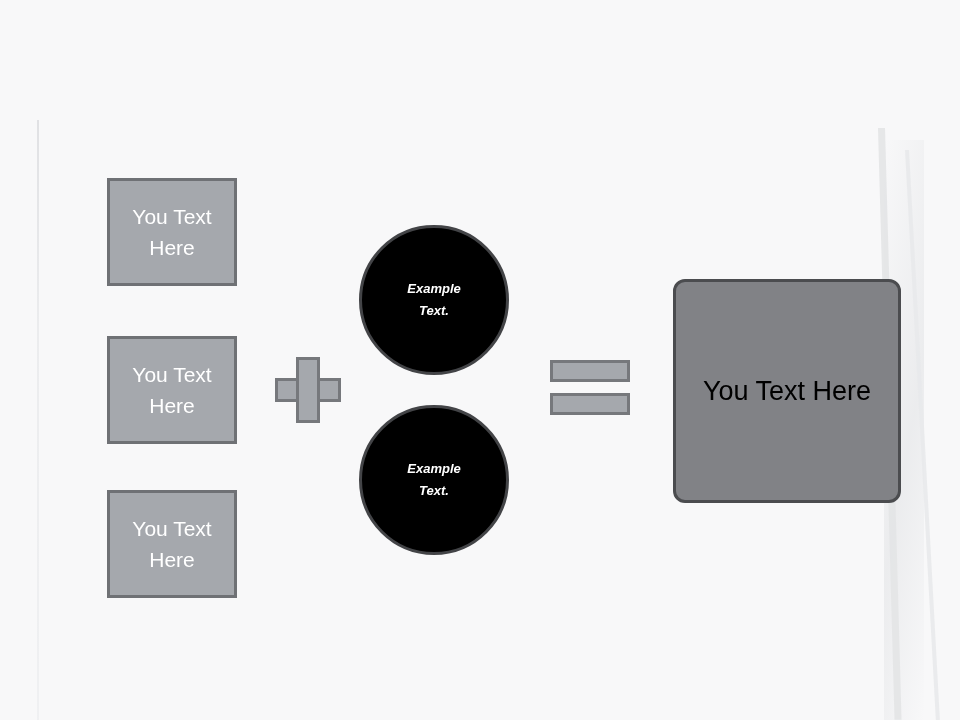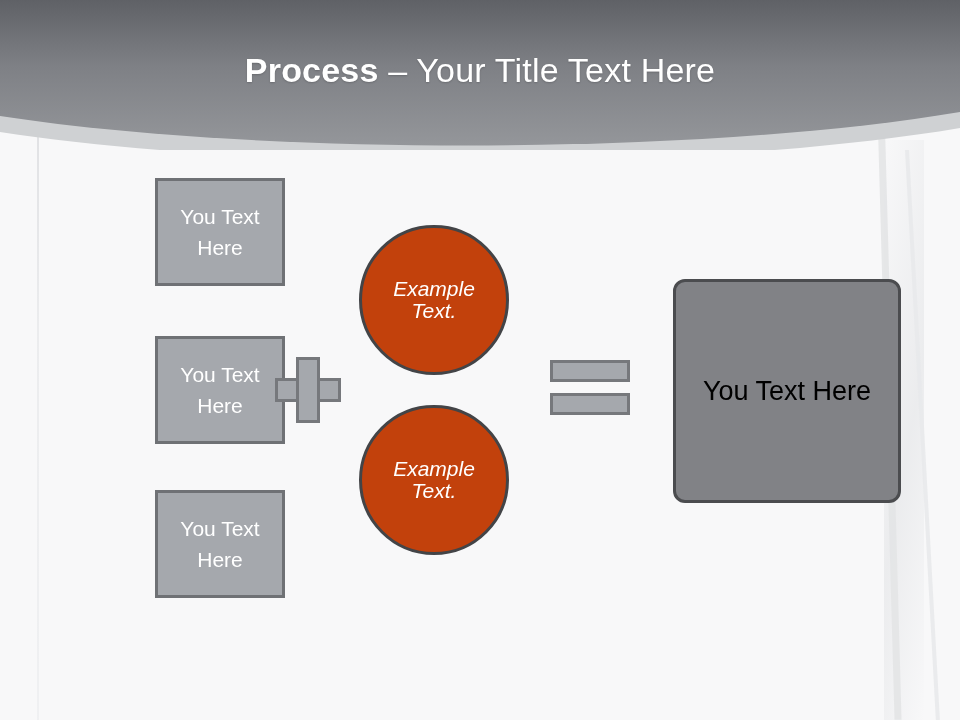--- a/index.html
+++ b/index.html
@@ -101,39 +101,38 @@
     background: #a5a8ad;
     border: 3px solid #6f7175;
     box-sizing: border-box;
     display: flex;
     align-items: center;
     justify-content: center;
     color: #ffffff;
     font-size: 21px;
     line-height: 31px;
     text-align: center;
-    margin-left: 48px;
   }
   .sq-box span { display: block; }
 
   .circle {
     position: absolute;
     width: 150px;
     height: 150px;
     border-radius: 50%;
-    background: #c2410c;
+    background: #000000;
     border: 3px solid #434447;
     box-sizing: border-box;
     display: flex;
     align-items: center;
     justify-content: center;
     color: #ffffff;
-    font-size: 21px;
+    font-size: 13px;
     line-height: 22px;
-    font-weight: normal;
+    font-weight: bold;
     font-style: italic;
     text-align: center;
   }
 
   .result-box {
     position: absolute;
     left: 673px;
     top: 279px;
     width: 228px;
     height: 224px;
@@ -191,38 +190,20 @@
 
 <div id="slide">
 
   <div class="bg-layer">
     <div class="right-wedge-fill"></div>
     <div class="right-wedge-a"></div>
     <div class="right-wedge-b"></div>
     <div class="left-hairline"></div>
   </div>
 
-  <div class="header">
-    <svg width="960" height="150" viewBox="0 0 960 150">
-      <defs>
-        <linearGradient id="hdrGrad" x1="0" y1="0" x2="0" y2="1">
-          <stop offset="0%" stop-color="#5f6166"></stop>
-          <stop offset="45%" stop-color="#7e8085"></stop>
-          <stop offset="100%" stop-color="#94969a"></stop>
-        </linearGradient>
-      </defs>
-
-      <path d="M0,0 H960 V128 C700,172 260,172 0,132 Z" fill="#cfd1d3"></path>
-
-      <path d="M0,0 H960 V112 C700,156 260,156 0,116 Z" fill="url(#hdrGrad)"></path>
-    </svg>
-    <div class="header-title">
-      <span class="strong">Process</span><span class="light"> – </span><span class="light">Your Title Text Here</span>
-    </div>
-  </div>
 
   <div class="sq-box" style="left:107px; top:178px;">
     <div>
       <span style="display: block;">You Text</span>
       <span style="display: block;">Here</span>
     </div>
   </div>
 
   <div class="sq-box" style="left:107px; top:336px;">
     <div>

